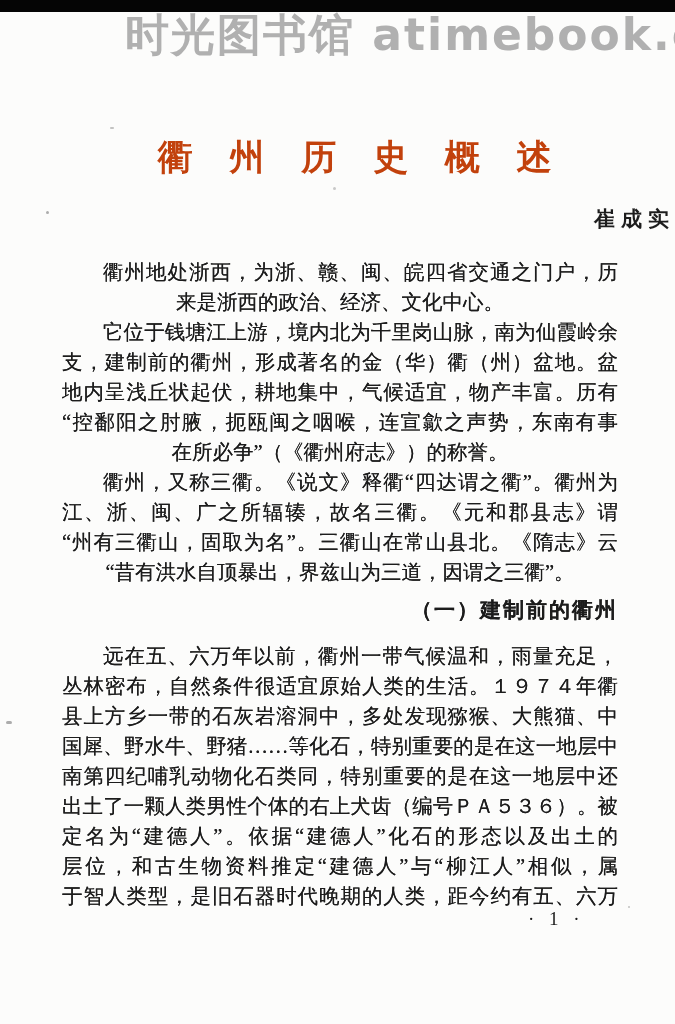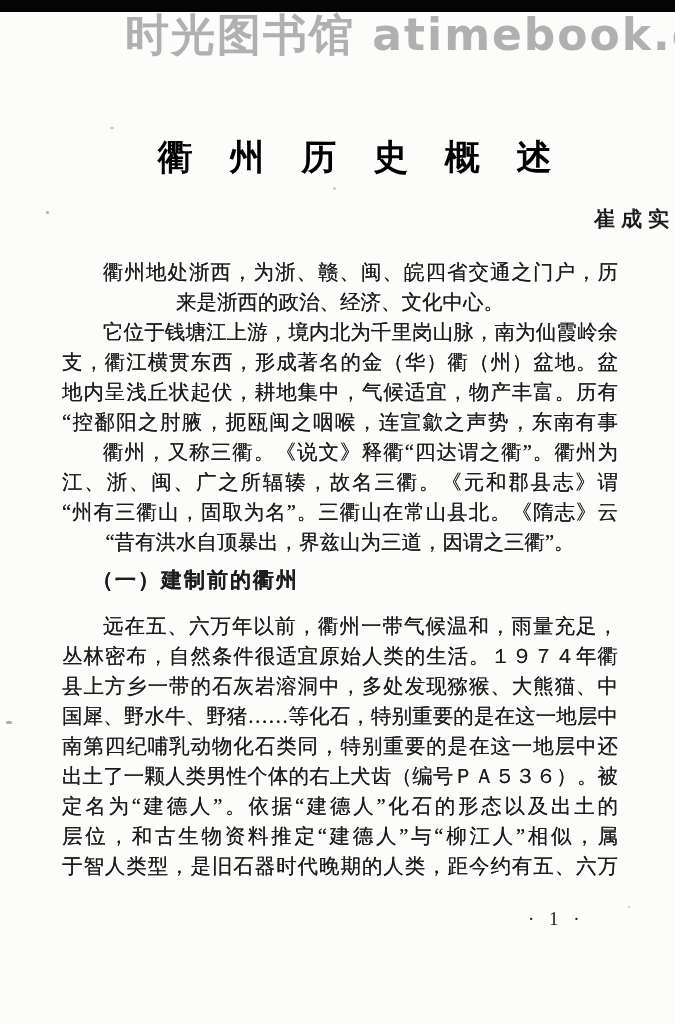--- a/index.html
+++ b/index.html
@@ -26,21 +26,21 @@
     font-size: 44px;
     color: #b0b0b0;
     letter-spacing: 2px;
     white-space: nowrap;
   }
   .title {
     position: absolute; top: 134px; left: 0;
     width: 675px; margin: 0;
     text-align: center;
     font-size: 35px; font-weight: bold;
-    color: #000000;
+    color: #c2410c;
     letter-spacing: 14px;
     padding-left: 48px;
     box-sizing: border-box;
     white-space: nowrap;
   }
   .author {
     position: absolute; top: 205px; left: 0;
     width: 675px;
     text-align: right;
     font-size: 21px; font-weight: bold;
@@ -62,21 +62,21 @@
     overflow: hidden;
     text-align: justify;
     text-align-last: justify;
     text-justify: inter-character;
   }
   .ln.sh { text-align: center; text-align-last: auto; }
   .ln.ind { text-indent: 41px; }
   .heading {
     height: 30px;
     margin: 8px 0 16px;
-    text-align: left;
+    text-align: right;
     font-weight: bold;
     font-size: 21px;
     letter-spacing: 2px;
     padding-left: 30px;
     box-sizing: border-box;
   }
   .pageno {
     position: absolute; top: 908px; left: 528px;
     font-size: 19px;
     color: #1c1c1c;
@@ -105,23 +105,24 @@
   <div class="watermark">时光图书馆 atimebook.c</div>
 
   <h1 class="title">衢 州 历 史 概 述</h1>
 
   <div class="author">崔成实</div>
 
   <div class="body-col">
     <div class="ln ind">衢州地处浙西，为浙、赣、闽、皖四省交通之门户，历</div>
     <div class="ln sh">来是浙西的政治、经济、文化中心。</div>
     <div class="ln ind">它位于钱塘江上游，境内北为千里岗山脉，南为仙霞岭余</div>
-    <div class="ln">支，衢江横贯东西，形成著名的金（华）衢（州）盆地。盆</div>
+    <div class="ln">支，建制前的衢州，形成著名的金（华）衢（州）盆地。盆</div>
     <div class="ln">地内呈浅丘状起伏，耕地集中，气候适宜，物产丰富。历有</div>
     <div class="ln">“控鄱阳之肘腋，扼瓯闽之咽喉，连宣歙之声势，东南有事</div>
+    <div class="ln sh">在所必争”（《衢州府志》）的称誉。</div>
     <div class="ln ind">衢州，又称三衢。《说文》释衢“四达谓之衢”。衢州为</div>
     <div class="ln">江、浙、闽、广之所辐辏，故名三衢。《元和郡县志》谓</div>
     <div class="ln">“州有三衢山，固取为名”。三衢山在常山县北。《隋志》云</div>
     <div class="ln sh">“昔有洪水自顶暴出，界兹山为三道，因谓之三衢”。</div>
 
     <div class="heading">（一）建制前的衢州</div>
 
     <div class="ln ind">远在五、六万年以前，衢州一带气候温和，雨量充足，</div>
     <div class="ln">丛林密布，自然条件很适宜原始人类的生活。１９７４年衢</div>
     <div class="ln">县上方乡一带的石灰岩溶洞中，多处发现猕猴、大熊猫、中</div>

